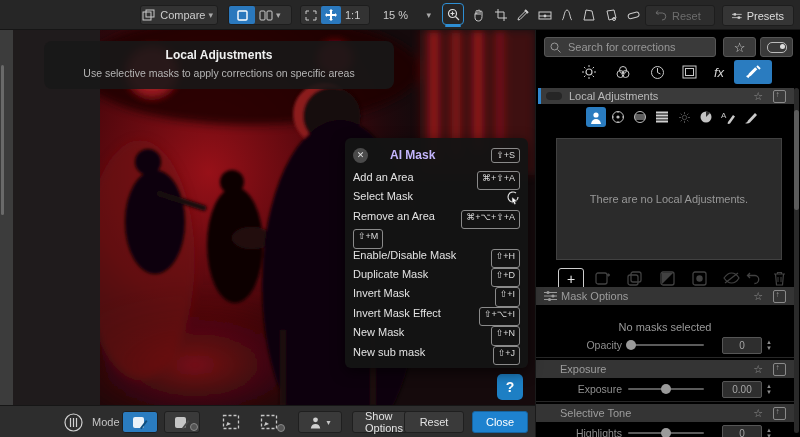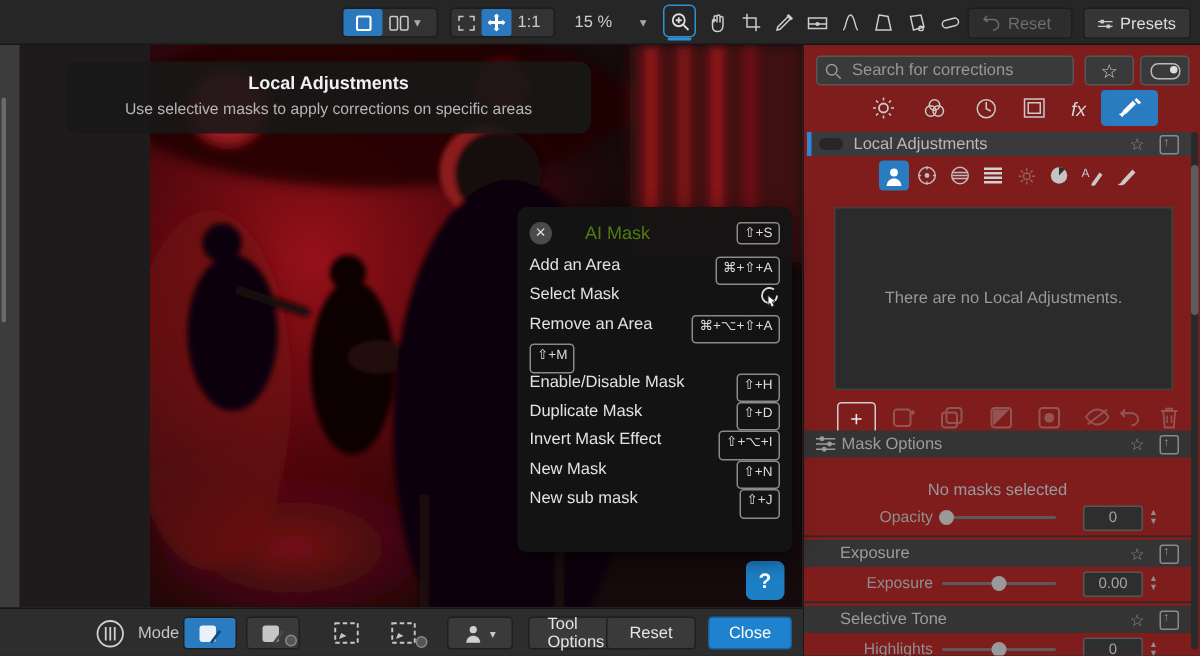--- a/index.html
+++ b/index.html
@@ -24,28 +24,28 @@
   #photo{position:absolute;left:87px;top:0;width:435px;height:375px;}
   
   #tooltip{position:absolute;left:31px;top:11px;width:350px;height:48px;background:rgba(24,24,24,0.88);border-radius:8px;box-sizing:border-box;padding:7px 12px 0 12px;text-align:center;}
   #tooltip .tt-title{font-size:12px;font-weight:bold;color:#f0f0f0;}
   #tooltip .tt-sub{font-size:10.5px;color:#b5b5b5;margin-top:5px;}
   
   #menu{position:absolute;left:345px;top:138px;width:183px;height:230px;background:rgba(20,20,20,0.96);border-radius:6px;box-shadow:0 4px 14px rgba(0,0,0,.6);box-sizing:border-box;padding:5px 8px 6px 8px;z-index:5;}
   #menu .mhead{display:flex;align-items:center;height:24px;margin-bottom:4px;}
   #menu .close{width:15px;height:15px;border-radius:50%;background:#4a4a4a;color:#ddd;font-size:9px;line-height:15px;text-align:center;margin-right:22px;}
   #menu .close::before{content:"✕";}
-  #menu .mtitle{font-size:12px;font-weight:normal;color:#4d7c0f;flex:1;}
+  #menu .mtitle{font-size:12px;font-weight:bold;color:#c4b5fd;flex:1;}
   .mrow{display:flex;height:19.4px;}
   .mrow .mlabel{flex:1;color:#e2e2e2;font-size:11px;}
   .badge{border:1px solid #8a8a8a;border-radius:3px;color:#dcdcdc;font-size:9px;padding:1px 4px;line-height:11px;white-space:nowrap;}
   
   #helpbtn{position:absolute;left:484px;top:344px;width:26px;height:26px;background:#1d7fc4;border-radius:5px;color:#fff;font-weight:bold;font-size:14px;display:flex;align-items:center;justify-content:center;}
   
-  #sidebar{position:absolute;left:535px;top:30px;width:265px;height:407px;background:#7f1d1d;border-left:1px solid #1a1a1a;box-sizing:border-box;overflow:hidden;}
+  #sidebar{position:absolute;left:535px;top:30px;width:265px;height:407px;background:#000000;border-left:1px solid #1a1a1a;box-sizing:border-box;overflow:hidden;}
   #searchbox{position:absolute;left:8px;top:7px;width:172px;height:20px;background:#3a3a3a;border:1px solid #565656;border-radius:3px;display:flex;align-items:center;padding:0 5px;box-sizing:border-box;gap:5px;}
   #searchbox input{background:transparent;border:none;outline:none;color:#bbb;font-size:11px;width:130px;font-family:"Liberation Sans",sans-serif;}
   #searchbox input::placeholder{color:#979797;}
   .sq-btn{position:absolute;top:7px;height:20px;width:33px;background:#3a3a3a;border:1px solid #565656;border-radius:3px;display:flex;align-items:center;justify-content:center;box-sizing:border-box;}
   .star::before{content:"☆";color:#cfcfcf;font-size:13px;}
   .toggle-pill{width:18px;height:9px;border:1px solid #bbb;border-radius:5px;position:relative;}
   .toggle-pill::after{content:"";position:absolute;right:1px;top:1px;width:5px;height:5px;border-radius:50%;background:#ddd;}
   .cat-btn{position:absolute;top:30px;width:26px;height:24px;display:flex;align-items:center;justify-content:center;color:#c9c9c9;}
   .cat-btn.activeblue{background:#2a7cc0;border-radius:3px;width:38px;}
   #panelheader{position:absolute;left:2px;top:58px;width:256px;height:16px;background:#3a3a3a;display:flex;align-items:center;}
@@ -87,20 +87,29 @@
   #closebtn{background:#1e82cf;border-color:#16639e;color:#fff;}
   .mini-badge{position:absolute;right:1px;bottom:1px;width:6px;height:6px;border-radius:50%;background:#555;border:1px solid #888;}
 </style>
 </head>
 <body>
 
 <div id="app">
 
   <div id="topbar">
 
+    <div class="tbgroup" style="left:140px;width:78px;">
+      <span class="flat-icon">
+        <svg class="ic" width="13" height="12" viewBox="0 0 13 12">
+            <rect x="1" y="3" width="8" height="8" fill="none" stroke="#ccc"></rect>
+            <rect x="4" y="1" width="8" height="7" fill="none" stroke="#ccc"></rect>
+          </svg>
+      </span>
+      <span class="tbbtn chev">Compare</span>
+    </div>
 
     <div class="tbgroup" style="left:228px;width:64px;">
       <span class="tbbtn active" style="width:18px;">
         <svg class="ic" width="11" height="11" viewBox="0 0 11 11">
             <rect x="1" y="1" width="9" height="9" fill="none" stroke="#fff" stroke-width="1.4" rx="1"></rect>
           </svg>
       </span>
       <span class="tbbtn chev">
         <svg class="ic" width="14" height="11" viewBox="0 0 14 11">
             <rect x="1" y="1" width="5" height="9" fill="none" stroke="#ccc" rx="1"></rect>
@@ -291,20 +300,24 @@
     </div>
     <div class="mrow">
       <span class="mlabel">Enable/Disable Mask</span>
       <span class="badge">⇧+H</span>
     </div>
     <div class="mrow">
       <span class="mlabel">Duplicate Mask</span>
       <span class="badge">⇧+D</span>
     </div>
     <div class="mrow">
+      <span class="mlabel">Invert Mask</span>
+      <span class="badge">⇧+I</span>
+    </div>
+    <div class="mrow">
       <span class="mlabel">Invert Mask Effect</span>
       <span class="badge">⇧+⌥+I</span>
     </div>
     <div class="mrow">
       <span class="mlabel">New Mask</span>
       <span class="badge">⇧+N</span>
     </div>
     <div class="mrow">
       <span class="mlabel">New sub mask</span>
       <span class="badge">⇧+J</span>
@@ -568,18 +581,18 @@
     </div>
 
     <div class="bb-item bb-tool" style="left:298px;width:44px;gap:4px;">
       <svg class="ic" width="13" height="13" viewBox="0 0 13 13">
           <circle cx="6.5" cy="3.8" r="2.4" fill="#d0d0d0"></circle>
           <path d="M1.8 12.5c.4-3.2 2.2-4.6 4.7-4.6s4.3 1.4 4.7 4.6z" fill="#d0d0d0"></path>
         </svg>
       <span style="color:#c6c6c6;font-size:8px;">▾</span>
     </div>
 
-    <div class="bb-item bb-btn" style="left:352px;width:80px;">Tool Options</div>
+    <div class="bb-item bb-btn" style="left:352px;width:80px;">Show Options</div>
     <div class="bb-item bb-btn" style="left:404px;width:60px;left:404px;">Reset</div>
     <div class="bb-item bb-btn" id="closebtn" style="left:472px;width:56px;">Close</div>
   </div>
 
 </div>
 
 </body></html>

